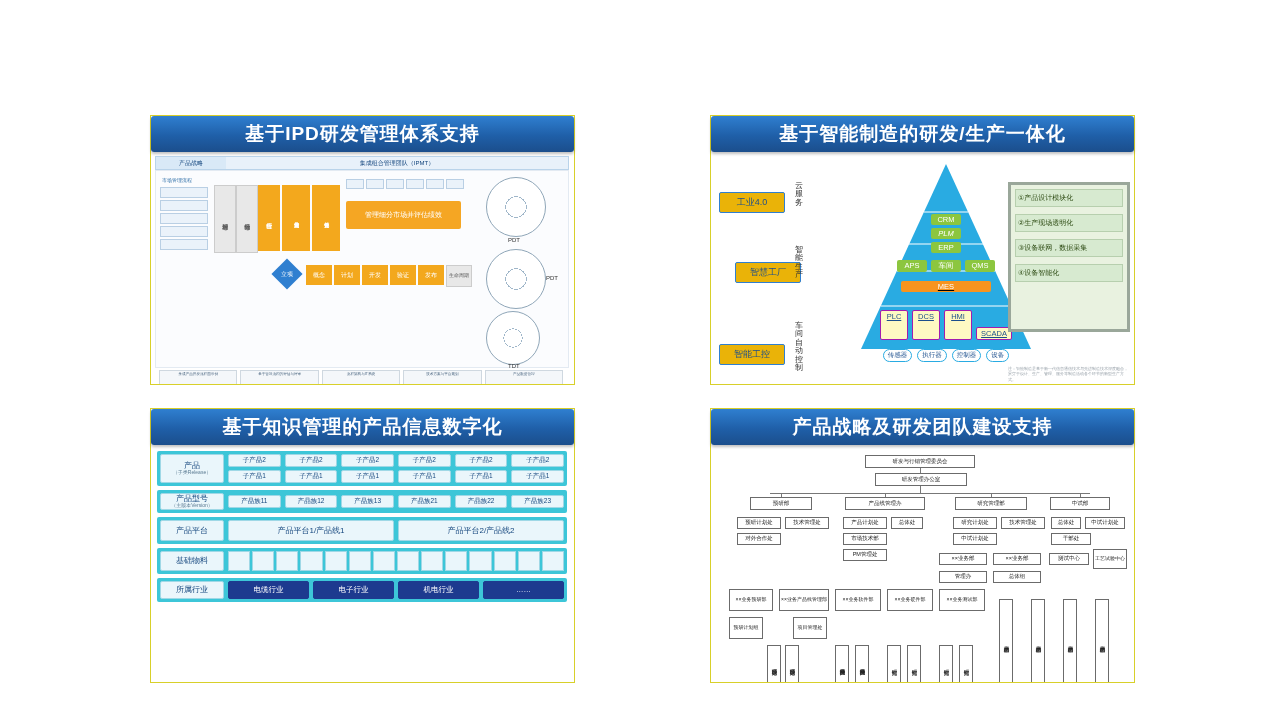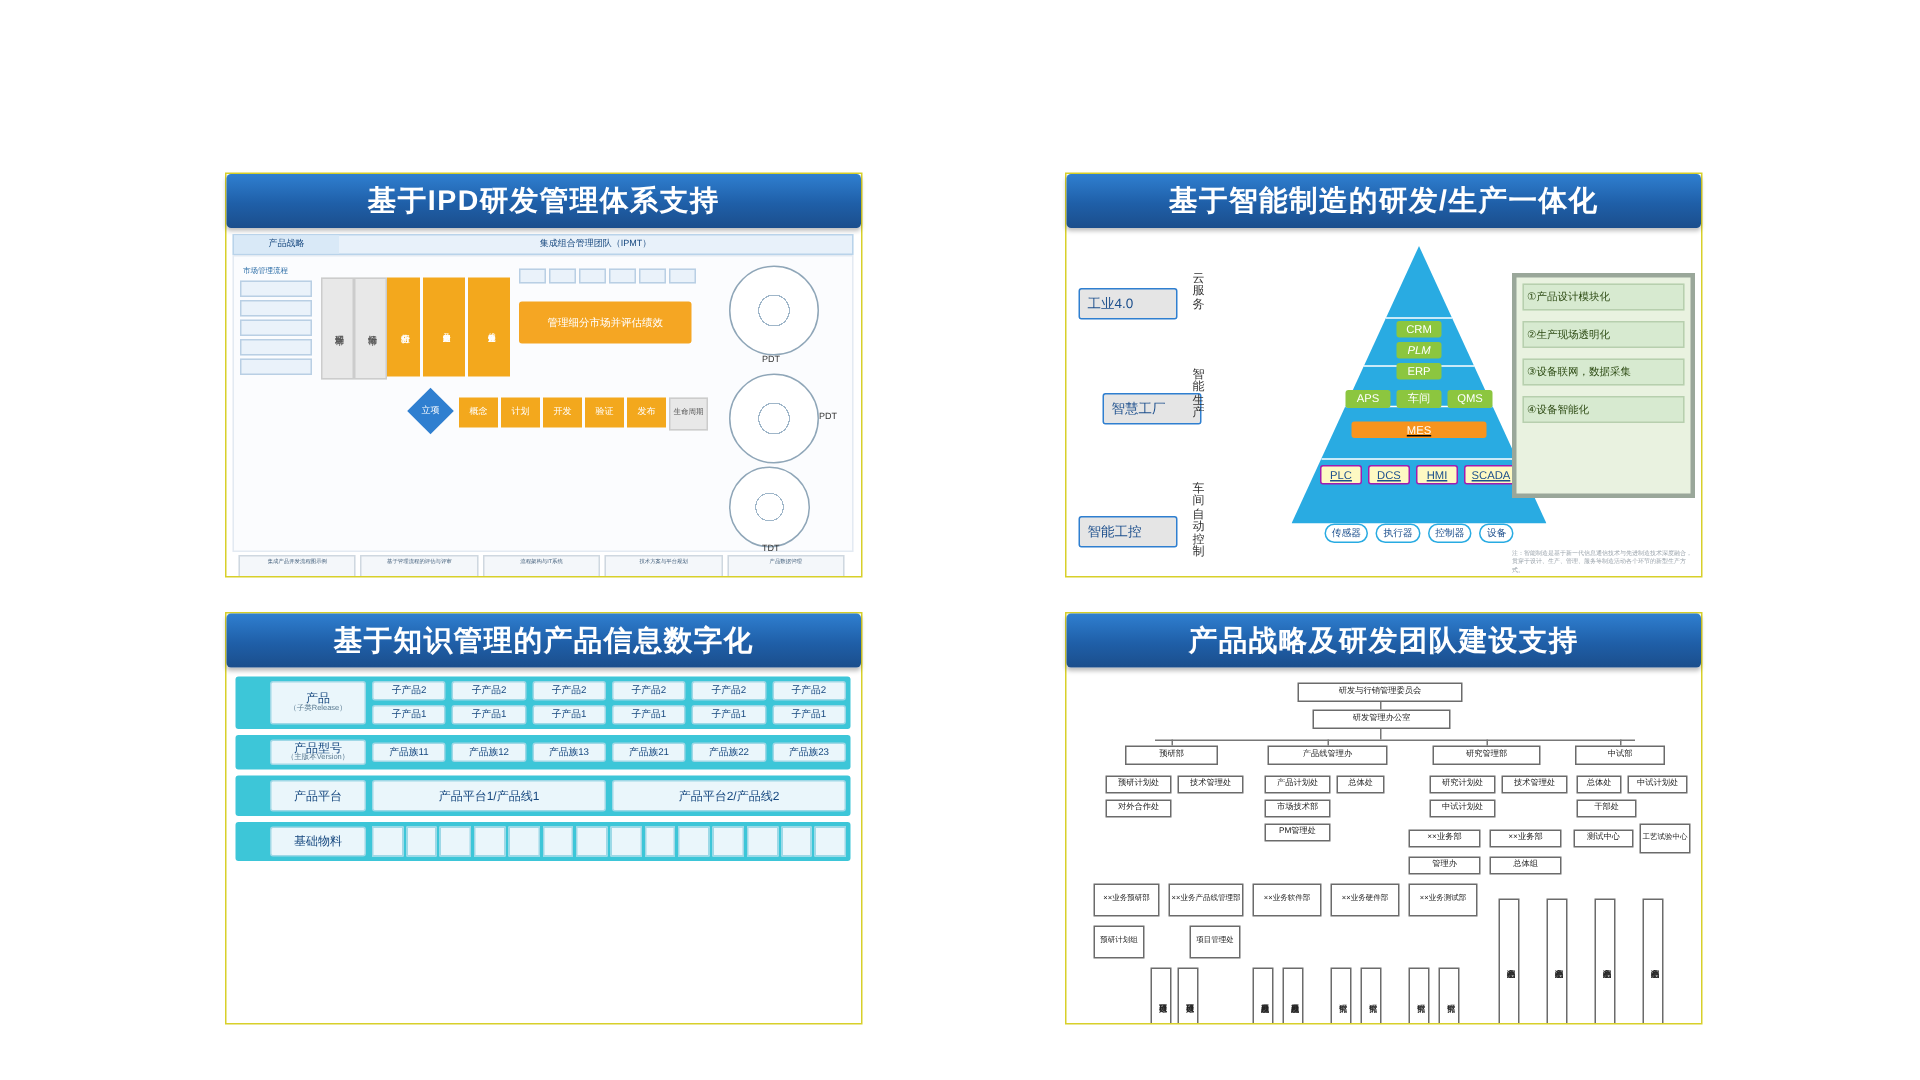--- a/index.html
+++ b/index.html
@@ -34,37 +34,37 @@
   .ipd-diamond span{display:block;transform:rotate(-45deg);color:#fff;font-size:6px;text-align:center;line-height:22px;}
   .wheel{position:absolute;border-radius:50%;background:
       radial-gradient(circle at 50% 50%, #ffffff 0 24%, #9fb6c9 24% 26%, #ffffff 26% 100%);
       border:1px solid #8fa6b8;}
   .wheel-label{position:absolute;font-size:6px;color:#333;}
   .ipd-pics{position:absolute;left:8px;top:216px;width:404px;height:40px;display:flex;gap:3px;}
   .ipd-pics .pic{flex:1;border:1px solid #cfd8e0;background:#f4f7fa;position:relative;overflow:hidden;}
   .ipd-pics .pic .cap{position:absolute;top:1px;left:0;right:0;text-align:center;font-size:3.6px;color:#44607c;}
 
   
-  .lbl-box{position:absolute;border:1px solid #2f7fd0;background:#e5e5e5;color:#1b4e8c;font-size:9px;text-align:left;padding:3px 5px;border-radius:2px;}
+  .lbl-box{position:absolute;border:1px solid #2f7fd0;background:#eab308;color:#1b4e8c;font-size:9px;text-align:center;padding:3px 5px;border-radius:2px;}
   .vtext{position:absolute;font-size:8px;color:#333;line-height:1.05;text-align:center;width:12px;}
   .pyramid{position:absolute;left:150px;top:10px;width:170px;height:185px;}
   .chipline{position:absolute;display:flex;gap:4px;justify-content:center;width:100%;}
   .chip{background:#8cc63f;color:#fff;font-size:7.5px;border-radius:2px;padding:1px 0;text-align:center;min-width:30px;}
   .chip.orange{background:#f7941e;}
   .chip.white{background:#fef9c3;color:#1b4e8c;border:1px solid #a21caf;text-decoration:underline;}
   .pill{background:#fff;border:1px solid #29abe2;border-radius:8px;color:#1b4e8c;font-size:6.5px;padding:1px 4px;}
   .cloud{position:absolute;background:#8cc63f;color:#fff;font-size:9px;border-radius:10px;padding:3px 8px;}
   .greenpanel{position:absolute;right:4px;top:28px;width:122px;height:150px;border:3px solid #9aa79a;background:#e9f2e0;padding:4px;box-sizing:border-box;}
   .greenpanel div{background:#d7ead0;border:1px solid #b7cfae;color:#2c4a12;font-size:7px;padding:3px 2px;margin-bottom:7px;}
   .fineprint{position:absolute;right:6px;bottom:2px;width:120px;font-size:4px;color:#9aa3ab;line-height:1.35;}
 
   
   .k-wrap{position:absolute;left:6px;top:4px;width:410px;}
   .k-row{display:flex;align-items:stretch;margin-bottom:4px;background:#3dc6d8;border-radius:2px;padding:3px;}
-  .k-key{width:62px;background:#eaf6fb;border:1px solid #9fd8e6;border-radius:2px;color:#14467e;font-size:8px;display:flex;flex-direction:column;align-items:center;justify-content:center;text-align:center;line-height:1.15;margin-left:20px;}
+  .k-key{width:62px;background:#eaf6fb;border:1px solid #9fd8e6;border-radius:2px;color:#14467e;font-size:8px;display:flex;flex-direction:column;align-items:center;justify-content:center;text-align:center;line-height:1.15;}
   .k-key .sub{font-size:5px;color:#5b7b92;}
   .k-vals{flex:1;display:flex;flex-direction:column;justify-content:center;gap:3px;padding-left:4px;}
   .k-line{display:flex;gap:4px;}
   .k-chip{flex:1;background:#eaf6fb;border:1px solid #9fd8e6;color:#14467e;font-size:6.5px;text-align:center;border-radius:2px;padding:1px 0;}
   .k-chip.solid{background:#1d3a8f;color:#fff;border-color:#1d3a8f;font-size:7.5px;padding:3px 0;}
   .k-chip.wide{font-size:8px;padding:4px 0;}
   .bars{display:flex;gap:2px;flex:1;}
   .bars i{flex:1;background:#eaf6fb;border:1px solid #9fd8e6;height:18px;display:block;}
 
   
@@ -191,21 +191,21 @@
           <div class="chip">车间</div>
           <div class="chip">QMS</div>
         </div>
         <div class="chipline" style="top:117px;text-decoration:underline;">
           <div class="chip orange" style="min-width:90px;">MES</div>
         </div>
         <div class="chipline" style="top:146px;">
           <div class="chip white" style="min-width:26px;">PLC</div>
           <div class="chip white" style="min-width:26px;">DCS</div>
           <div class="chip white" style="min-width:26px;">HMI</div>
-          <div class="chip white" style="min-width:34px;">SCADA</div>
+          <div class="chip white" style="min-width:34px;margin-top:17px;">SCADA</div>
         </div>
       </div>
 
       <div style="position:absolute;left:122px;top:195px;width:226px;display:flex;gap:5px;justify-content:center;">
         <div class="pill">传感器</div>
         <div class="pill">执行器</div>
         <div class="pill">控制器</div>
         <div class="pill">设备</div>
       </div>
 
@@ -301,20 +301,33 @@
                 <i></i>
               <i></i>
                 <i></i>
               <i></i>
                 <i></i>
             </div>
           </div>
         </div>
 
 
+        <div class="k-row">
+          <div class="k-key">
+            <span>所属行业</span>
+          </div>
+          <div class="k-vals">
+            <div class="k-line">
+              <div class="k-chip solid">电缆行业</div>
+              <div class="k-chip solid">电子行业</div>
+              <div class="k-chip solid">机电行业</div>
+              <div class="k-chip solid">……</div>
+            </div>
+          </div>
+        </div>
 
       </div>
     </div>
   </div>
 
   <div class="quad q-br">
     <div class="banner">
       <span>产品战略及研发团队建设支持</span>
     </div>
     <div class="body">

